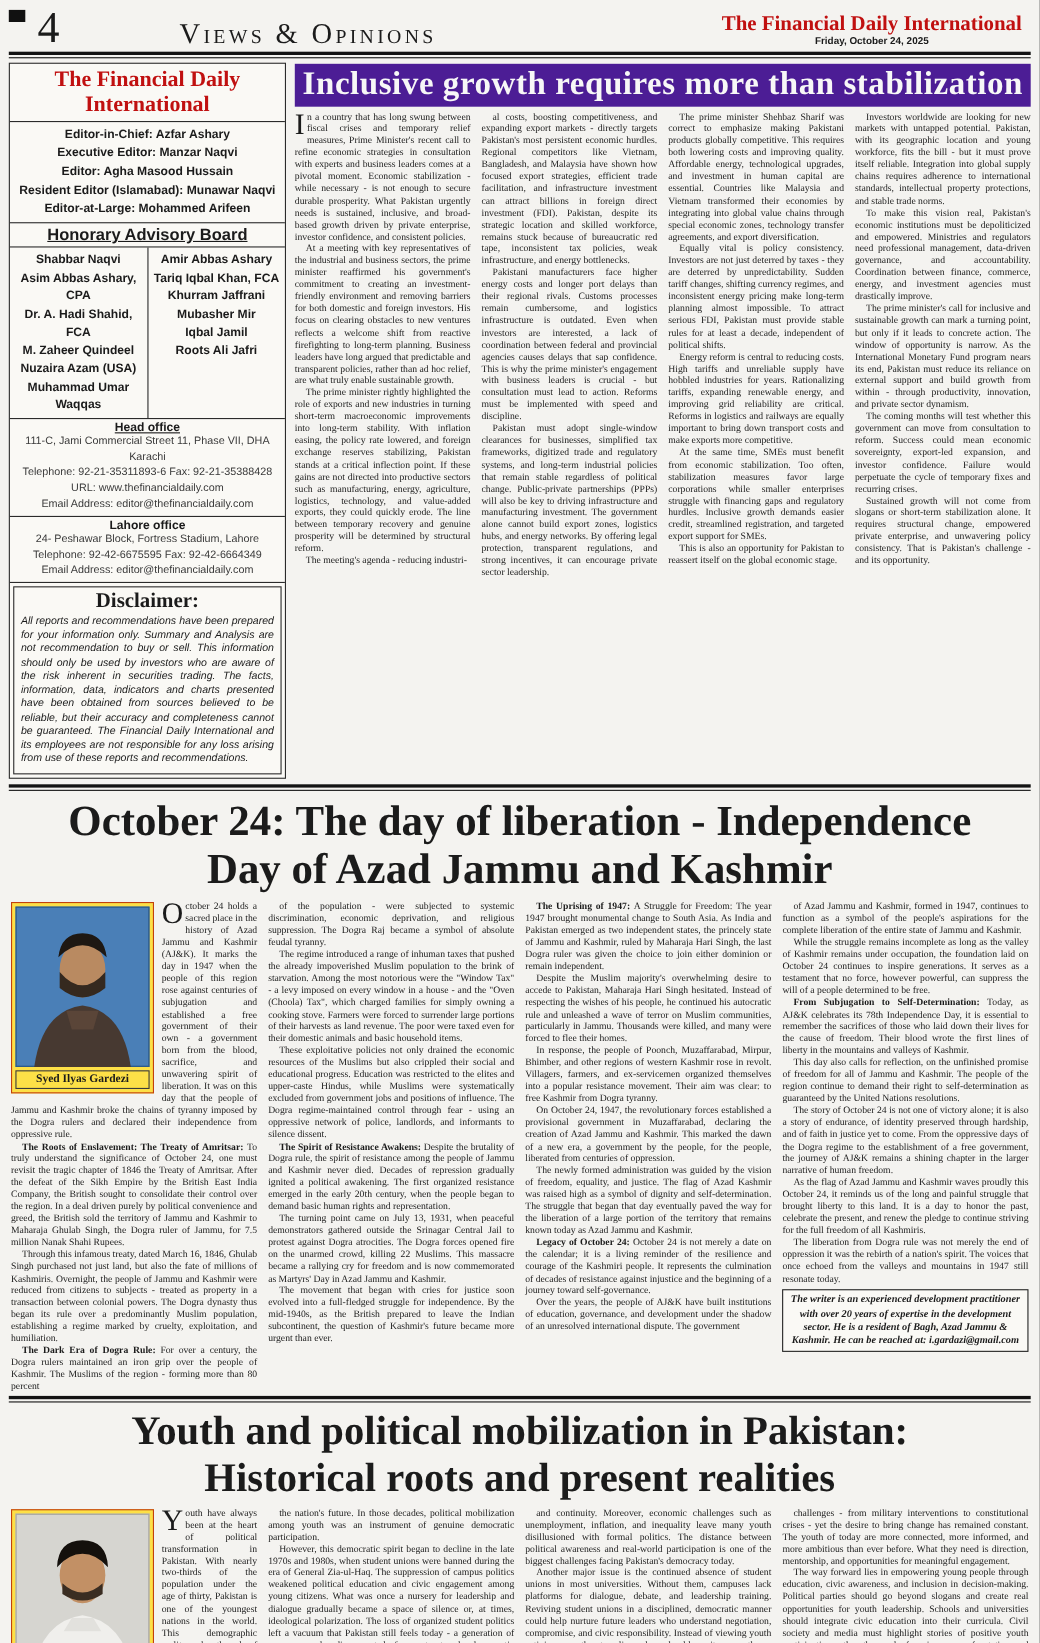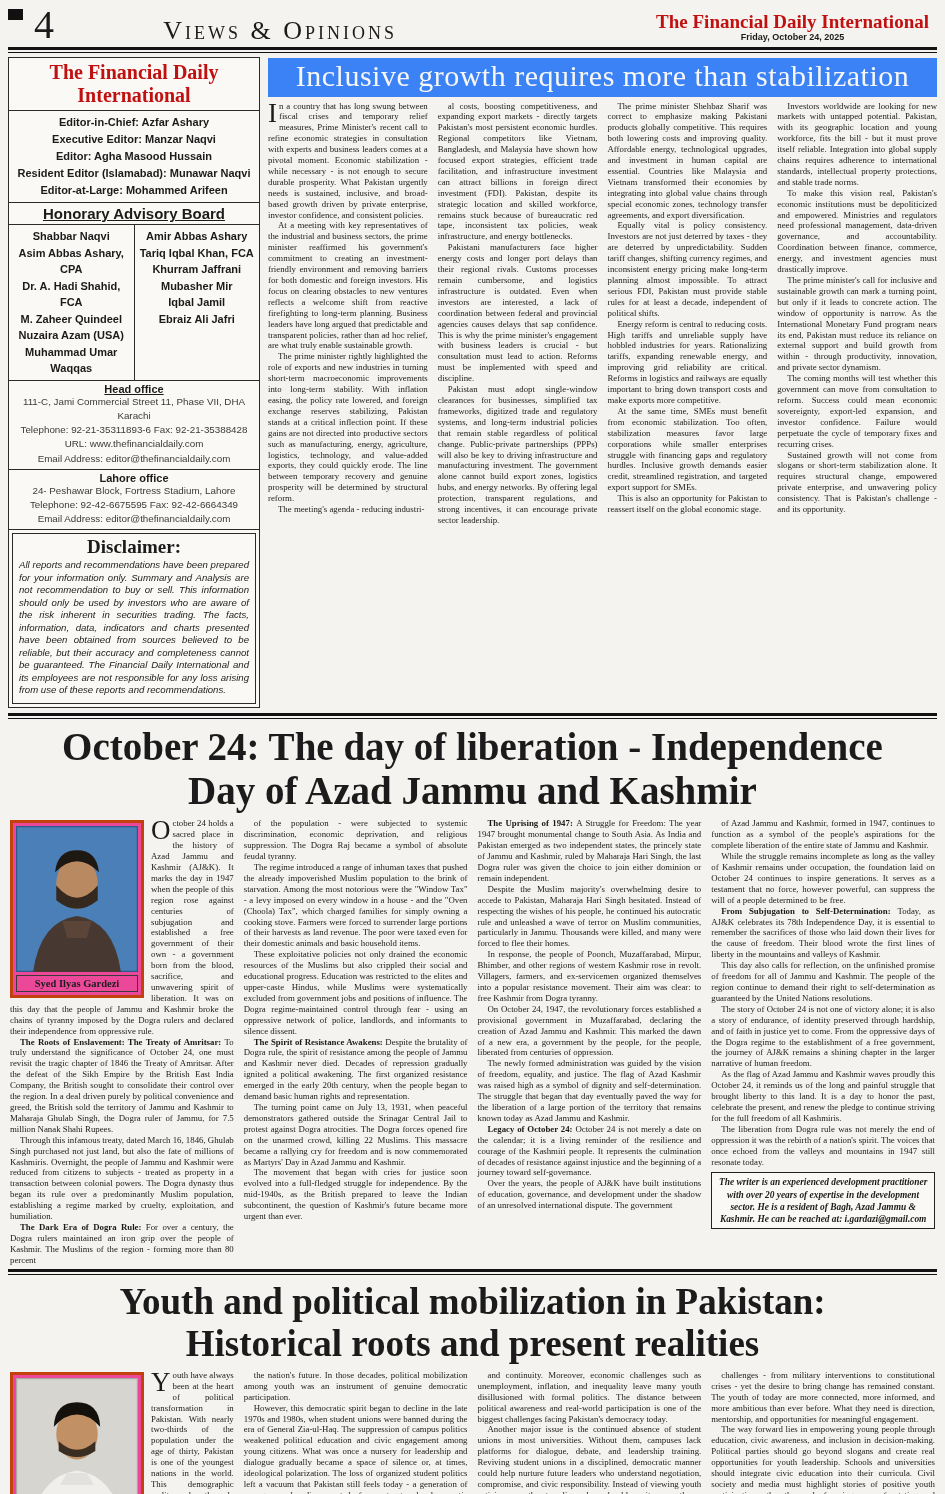--- a/index.html
+++ b/index.html
@@ -29,35 +29,35 @@
   .adv-col + .adv-col { border-left:1px solid #2b2b2b; }
   .ib-office { border-bottom:1px solid #2b2b2b; padding:2px 2px 3px; }
   .office-title { font-weight:bold; font-size:11px; }
   .underline { text-decoration:underline; }
   .office-lines { font-size:9.8px; color:#3a3a3a; line-height:1.45; }
   .ib-disclaimer { padding:2px 6px 4px; text-align:left; border:1px solid #2b2b2b; margin:3px; }
   .disc-title { text-align:center; font-family:"Liberation Serif",serif; font-weight:bold; font-size:19px; }
   .disc-text { margin:1px 0 2px; font-style:italic; font-size:9.6px; line-height:1.3; text-align:justify; }
 
   .art1 { flex:1; min-width:0; }
-  .banner { margin:1px 0 4px; background:#3b82f6; color:#f7f7f7; font-size:30px; font-weight:normal;
+  .banner { margin:1px 0 4px; background:#4c1d95; color:#f7f7f7; font-size:30px; font-weight:bold;
             text-align:center; padding:2px 4px 5px; letter-spacing:.5px; line-height:1.05; }
 
   
   .cols { display:grid; grid-template-columns:repeat(4,1fr); gap:10px; }
   .body-pad { padding:0 10px; }
   .col { font-size:8.8px; line-height:1.24; text-align:justify; min-width:0; }
   .col p { margin:0; text-indent:10px; }
   .col p.dropcap { text-indent:0; }
   .dropcap::first-letter { float:left; font-size:27px; line-height:22px; padding:1px 2px 0 0; }
 
   .note { border:1px solid #222; margin-top:5px; padding:3px 5px; font-weight:bold; font-style:italic;
           font-size:9.4px; text-align:center; line-height:1.3; background:#faf9f5; }
 
-  .author-photo { float:left; width:122px; margin:2px 7px 2px 0; border:3px solid #c2410c; background:#ec4899; padding:3px; }
+  .author-photo { float:left; width:122px; margin:2px 7px 2px 0; border:1px solid #c2410c; background:#fde047; padding:3px; }
   .author-photo svg { display:block; width:100%; height:146px; }
   .author-caption { border:1px solid #3a3a3a; margin-top:3px; font-weight:bold; font-size:10.5px;
                     text-align:center; padding:1px 0; }
 
   .headline-xl { text-align:center; font-weight:bold; margin:6px 6px 5px; line-height:1.14; }
   .h-kashmir { font-size:39px; }
   .h-youth { font-size:37px; }
   section.article-block { display:block; }
 </style>
 </head>
@@ -95,21 +95,21 @@
             <div>M. Zaheer Quindeel</div>
             <div>Nuzaira Azam (USA)</div>
             <div>Muhammad Umar Waqqas</div>
           </div>
         <div class="adv-col">
             <div>Amir Abbas Ashary</div>
             <div>Tariq Iqbal Khan, FCA</div>
             <div>Khurram Jaffrani</div>
             <div>Mubasher Mir</div>
             <div>Iqbal Jamil</div>
-            <div>Ebraiz Ali Jafri</div>
+            <div>Roots Ali Jafri</div>
           </div>
       </div>
       <div class="ib-office">
         <div class="office-title underline">Head office</div>
         <div class="office-lines">
             <div>111-C, Jami Commercial Street 11, Phase VII, DHA Karachi</div>
             <div>Telephone: 92-21-35311893-6 Fax: 92-21-35388428</div>
             <div>URL: www.thefinancialdaily.com</div>
             <div>Email Address: editor@thefinancialdaily.com</div>
           </div>

